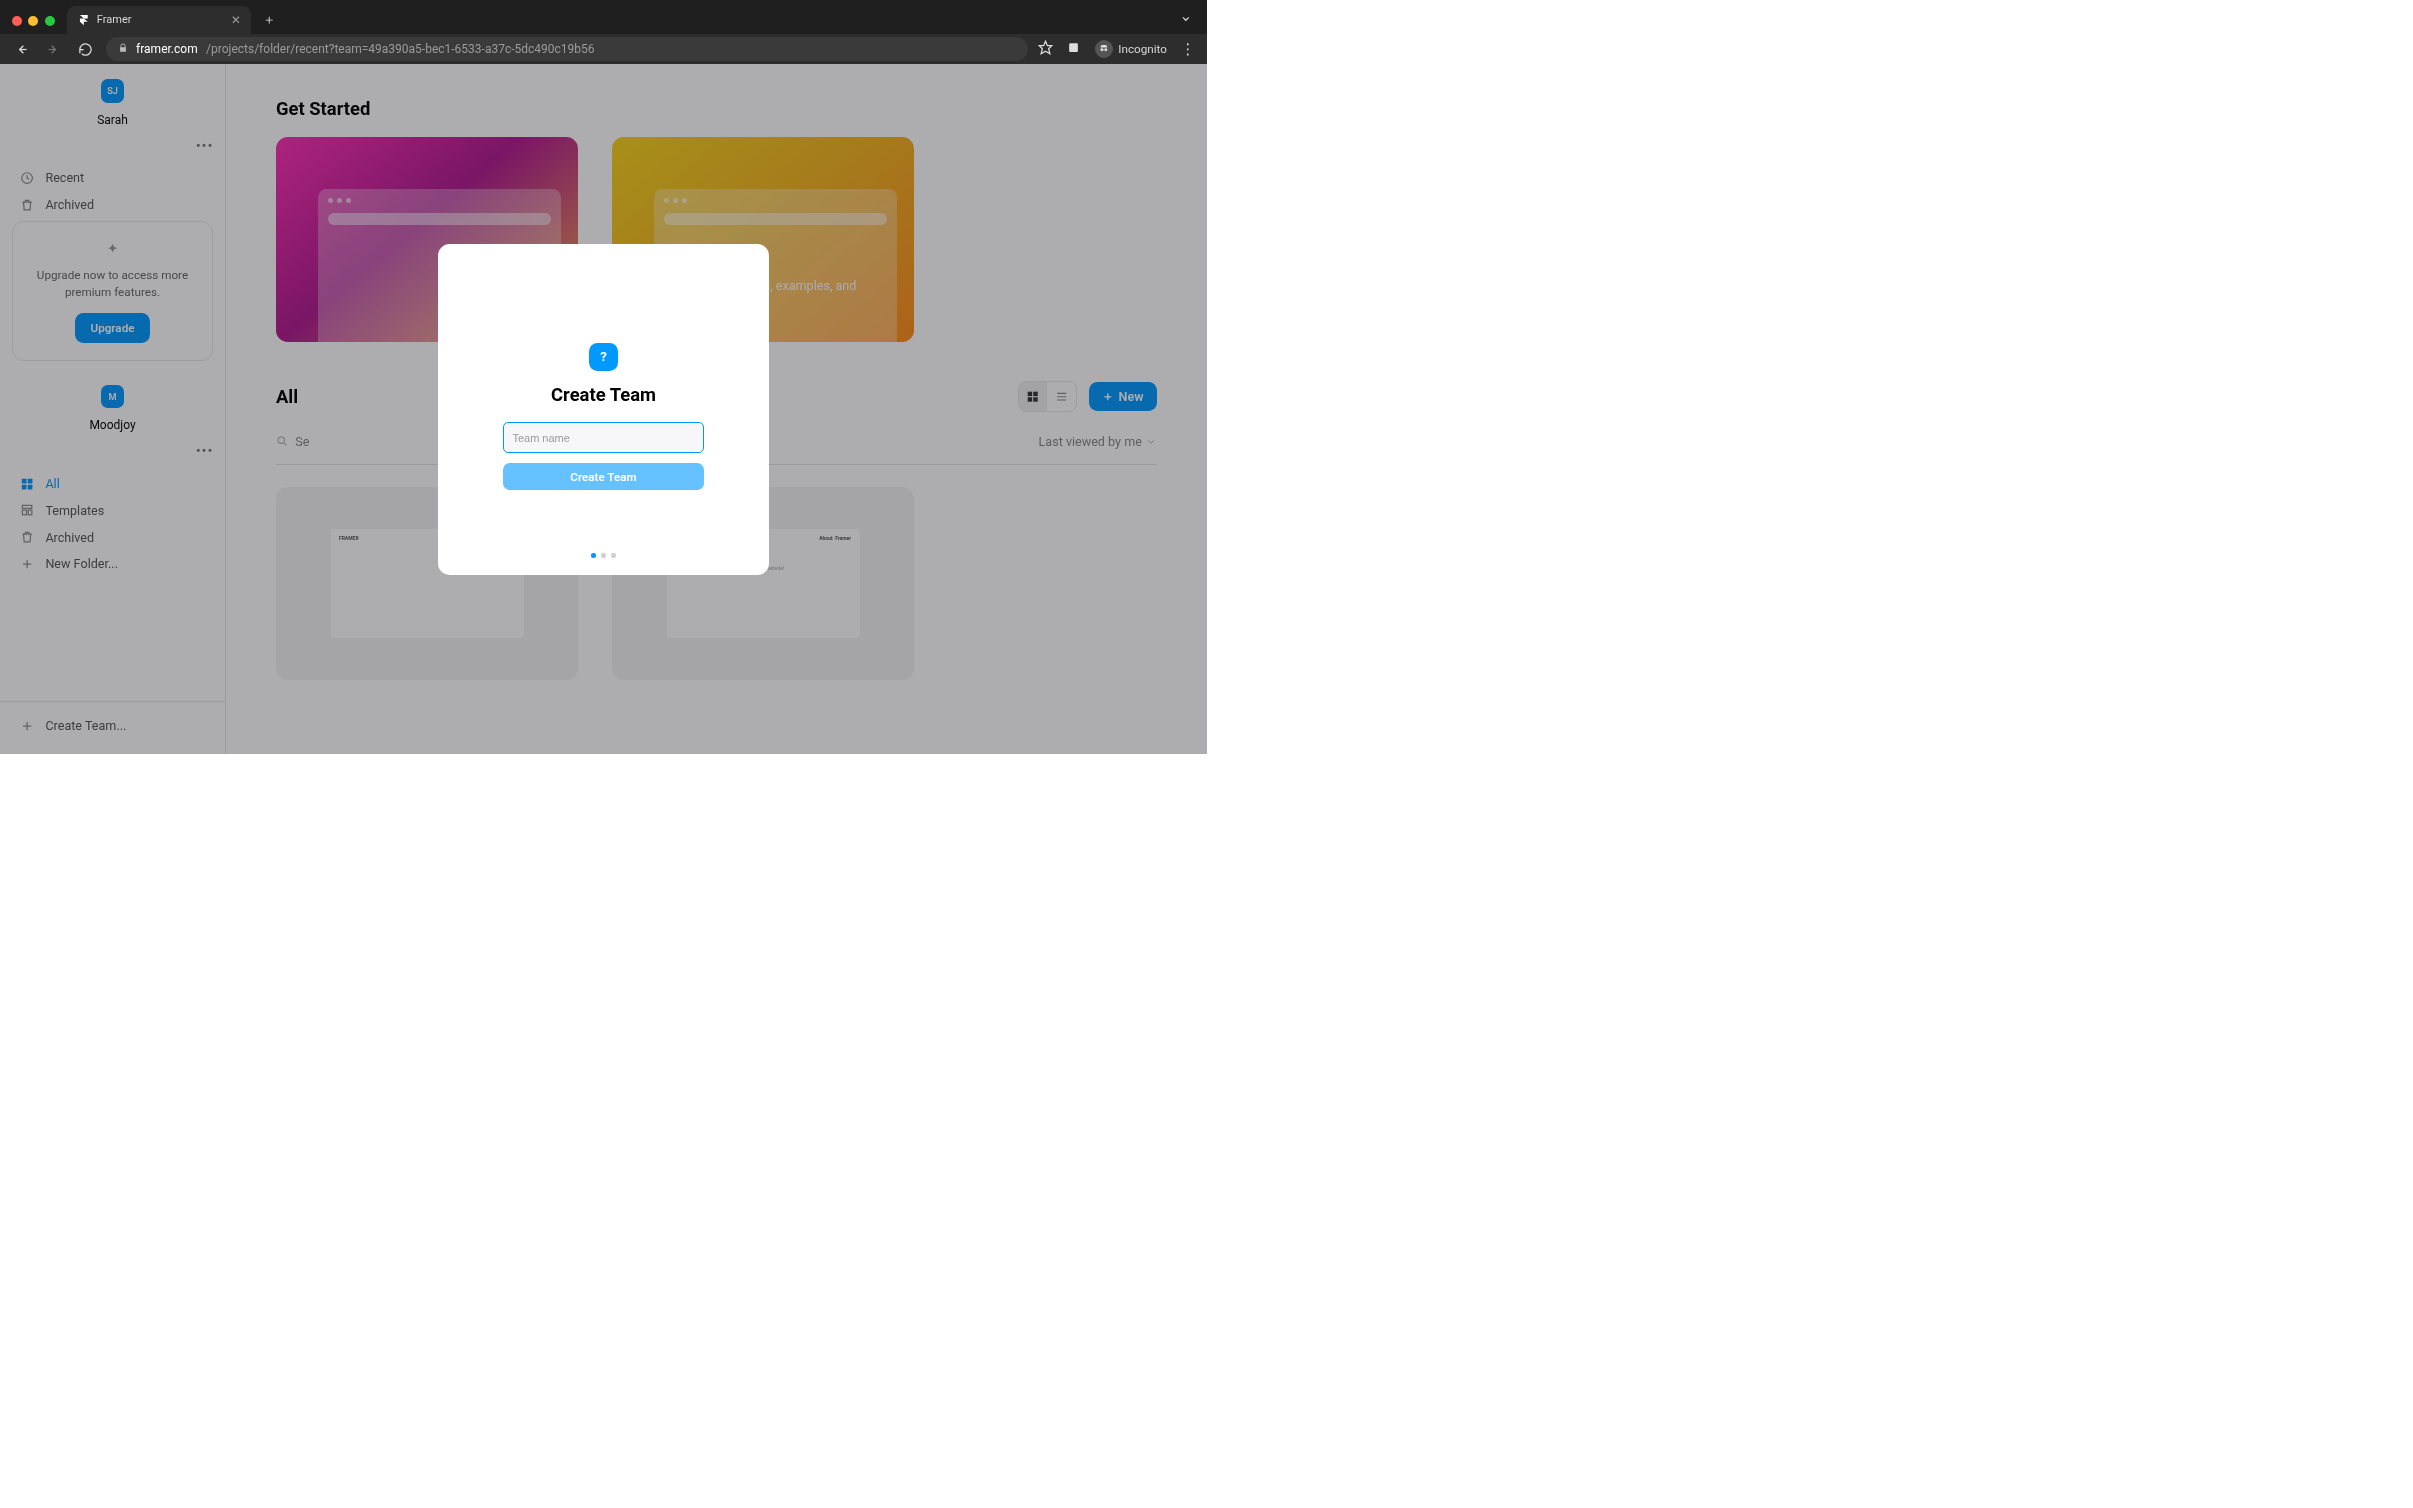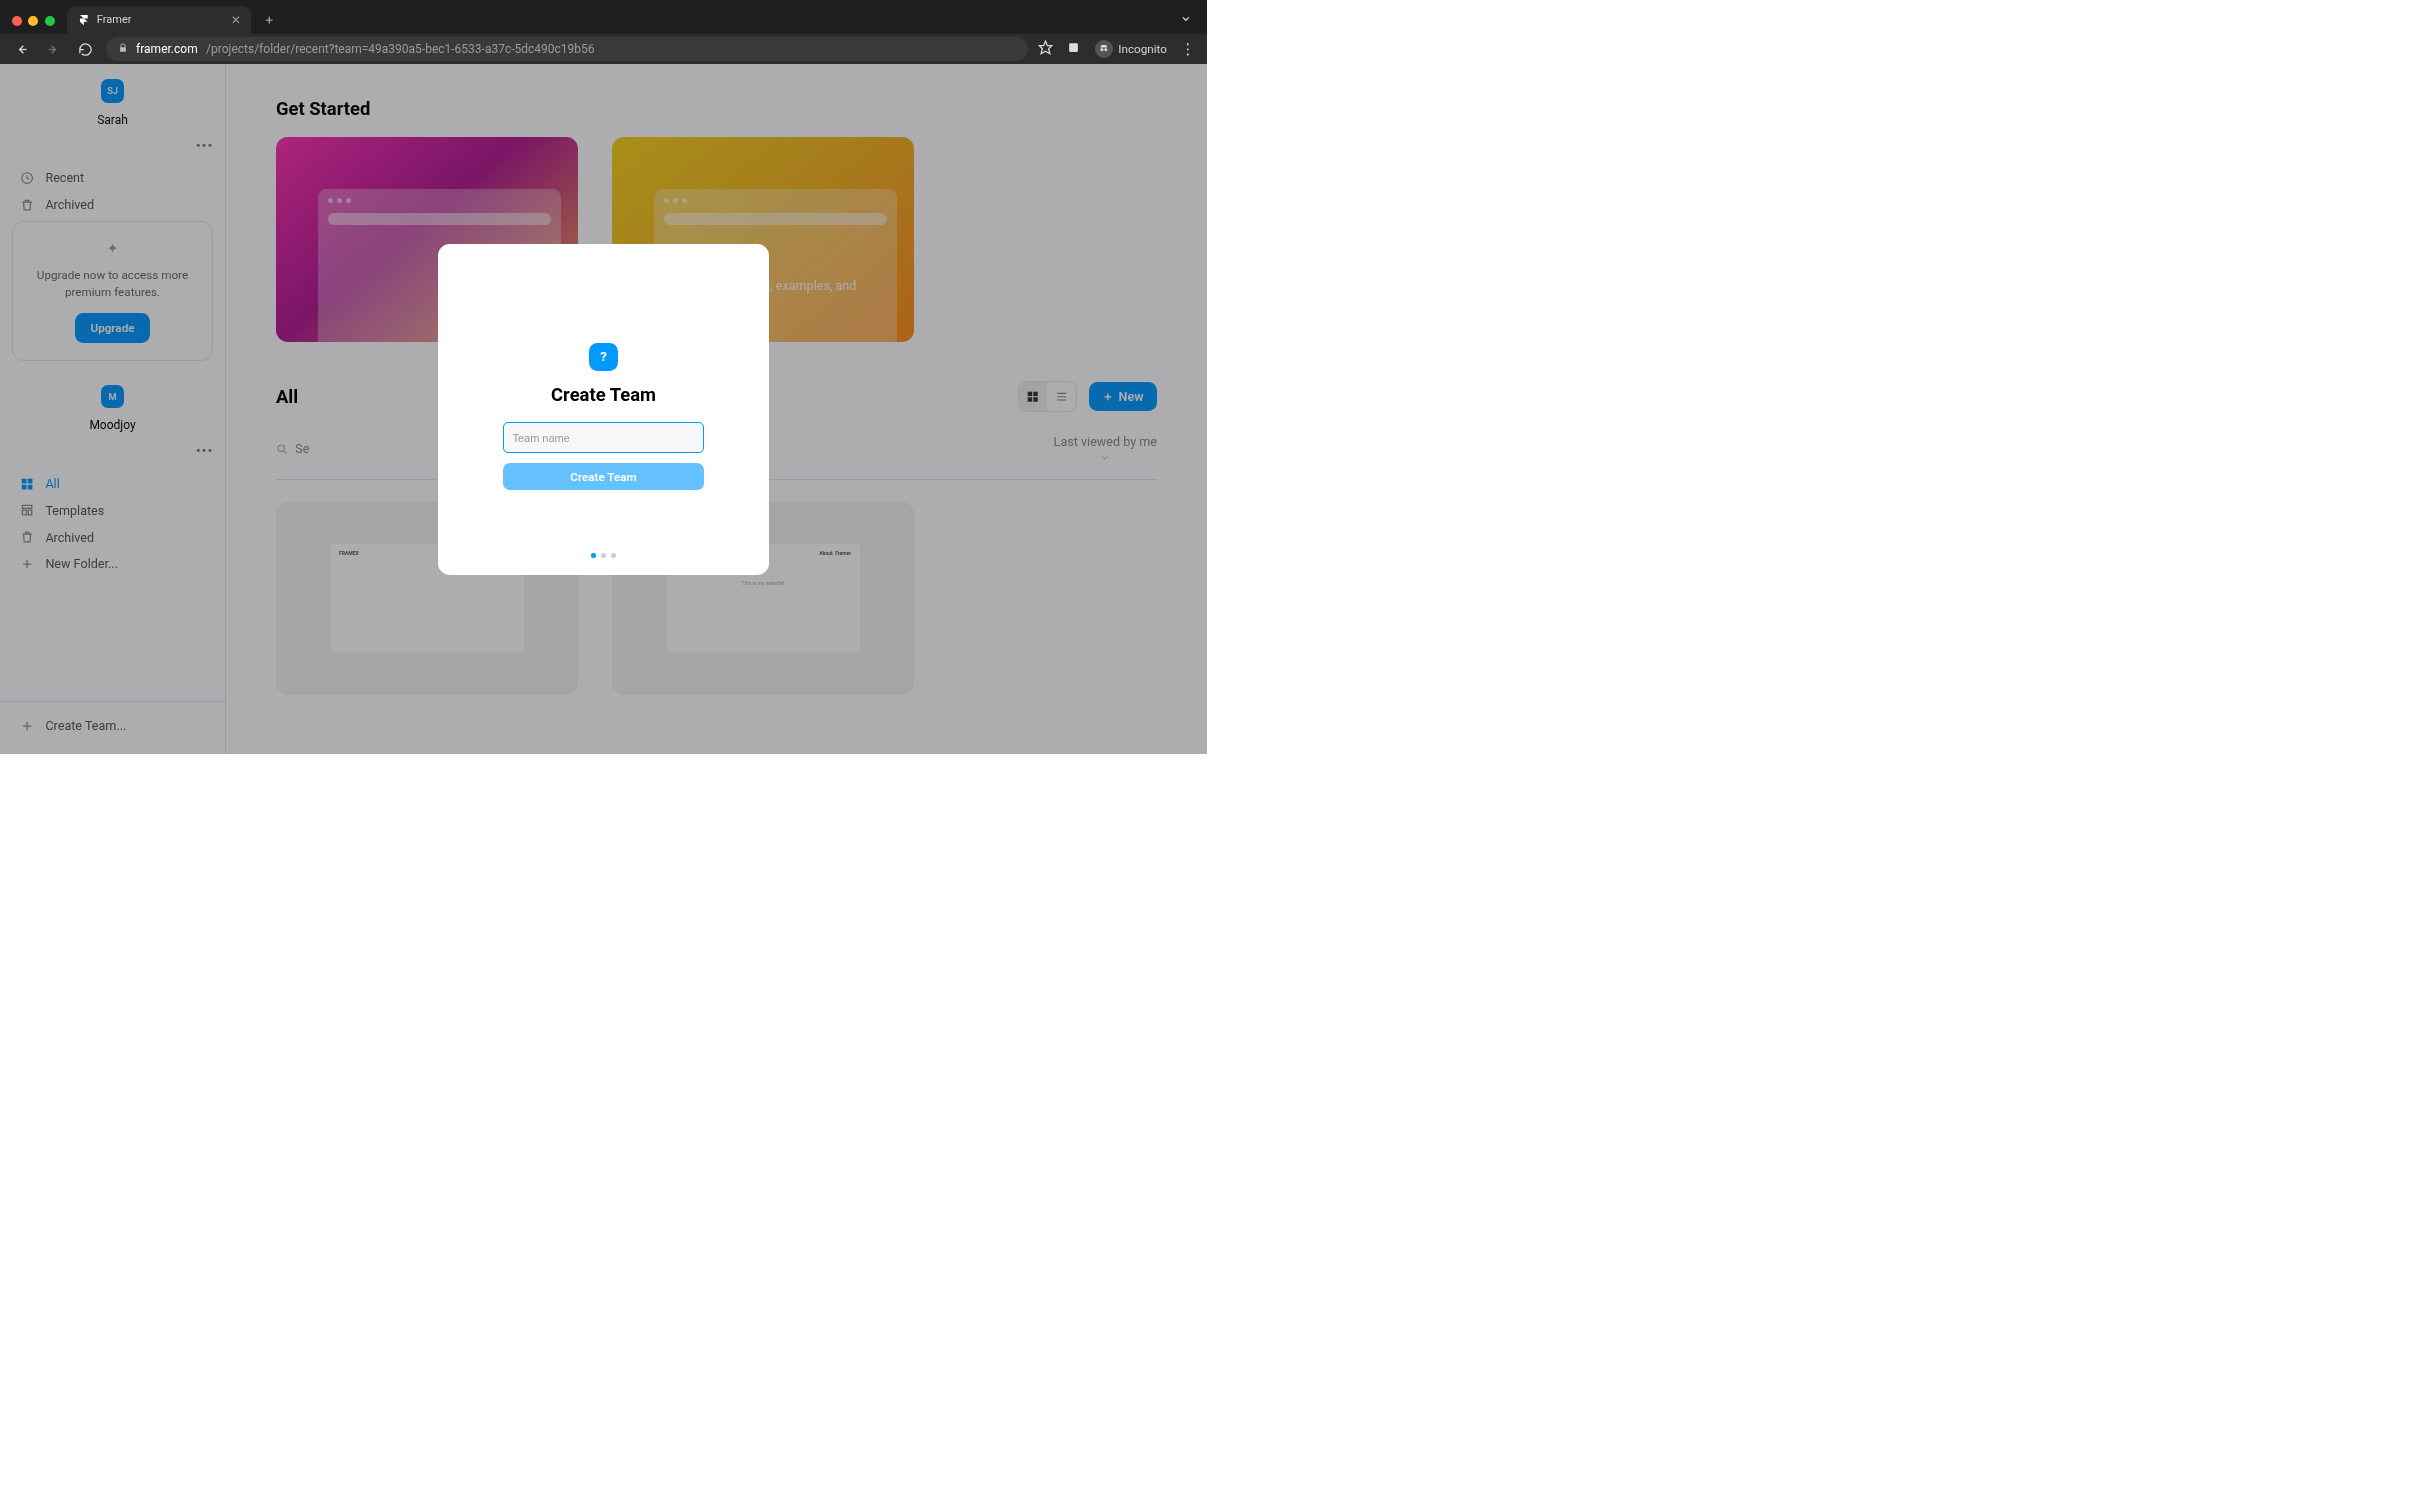--- a/index.html
+++ b/index.html
@@ -148,21 +148,21 @@
   .view-toggle .vt svg{width:13.4px;height:13.4px;}
   .new-btn{
     margin-left:11.7px;background:var(--blue);color:#fff;border-radius:8.4px;
     padding:6.7px 13.4px;display:flex;align-items:center;gap:5px;font-weight:600;font-size:12.6px;
   }
   .new-btn svg{width:11.7px;height:11.7px;}
 
   .filter-row{display:flex;align-items:center;margin-top:22px;color:#888;font-size:12.6px;}
   .filter-row .search{display:flex;align-items:center;gap:6.7px;}
   .filter-row .search svg{width:12.6px;height:12.6px;}
-  .filter-row .sort{margin-left:auto;display:flex;align-items:center;gap:3.4px;flex-direction:column;}
+  .filter-row .sort{margin-left:auto;display:flex;align-items:center;gap:3.4px;}
   .filter-row .sort svg{width:11.7px;height:11.7px;}
 
   .filter-rule{height:0.8px;background:var(--border);margin:15px 0 22px 0;}
 
   .project-grid{display:flex;gap:34px;}
   .project-card{
     width:302px;height:193px;border-radius:11.7px;background:#f3f3f5;display:flex;
     align-items:center;justify-content:center;
   }
   .mini-page{

